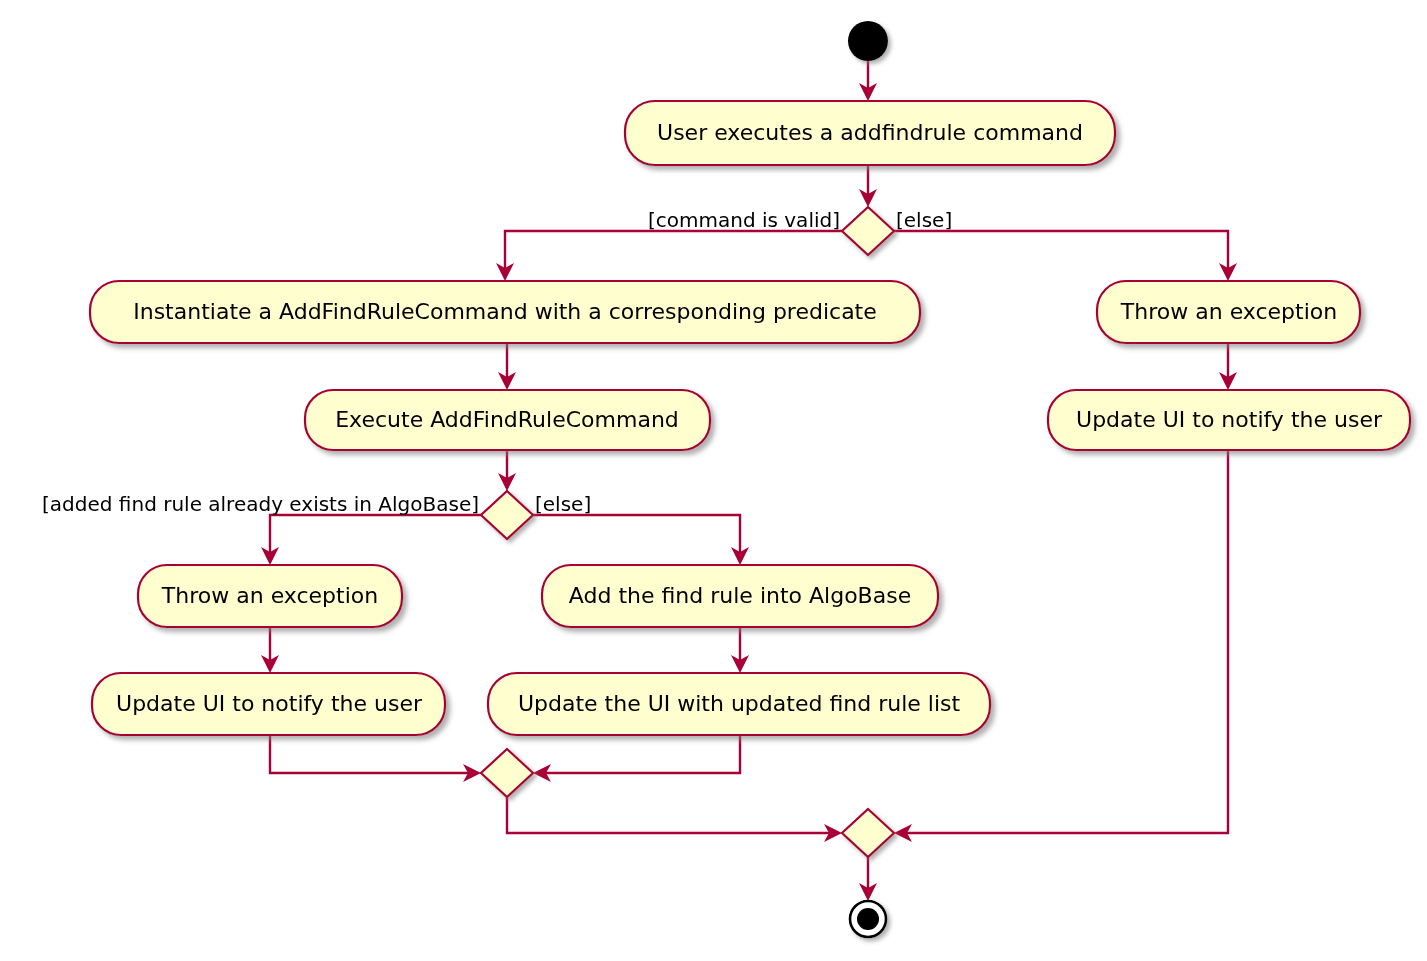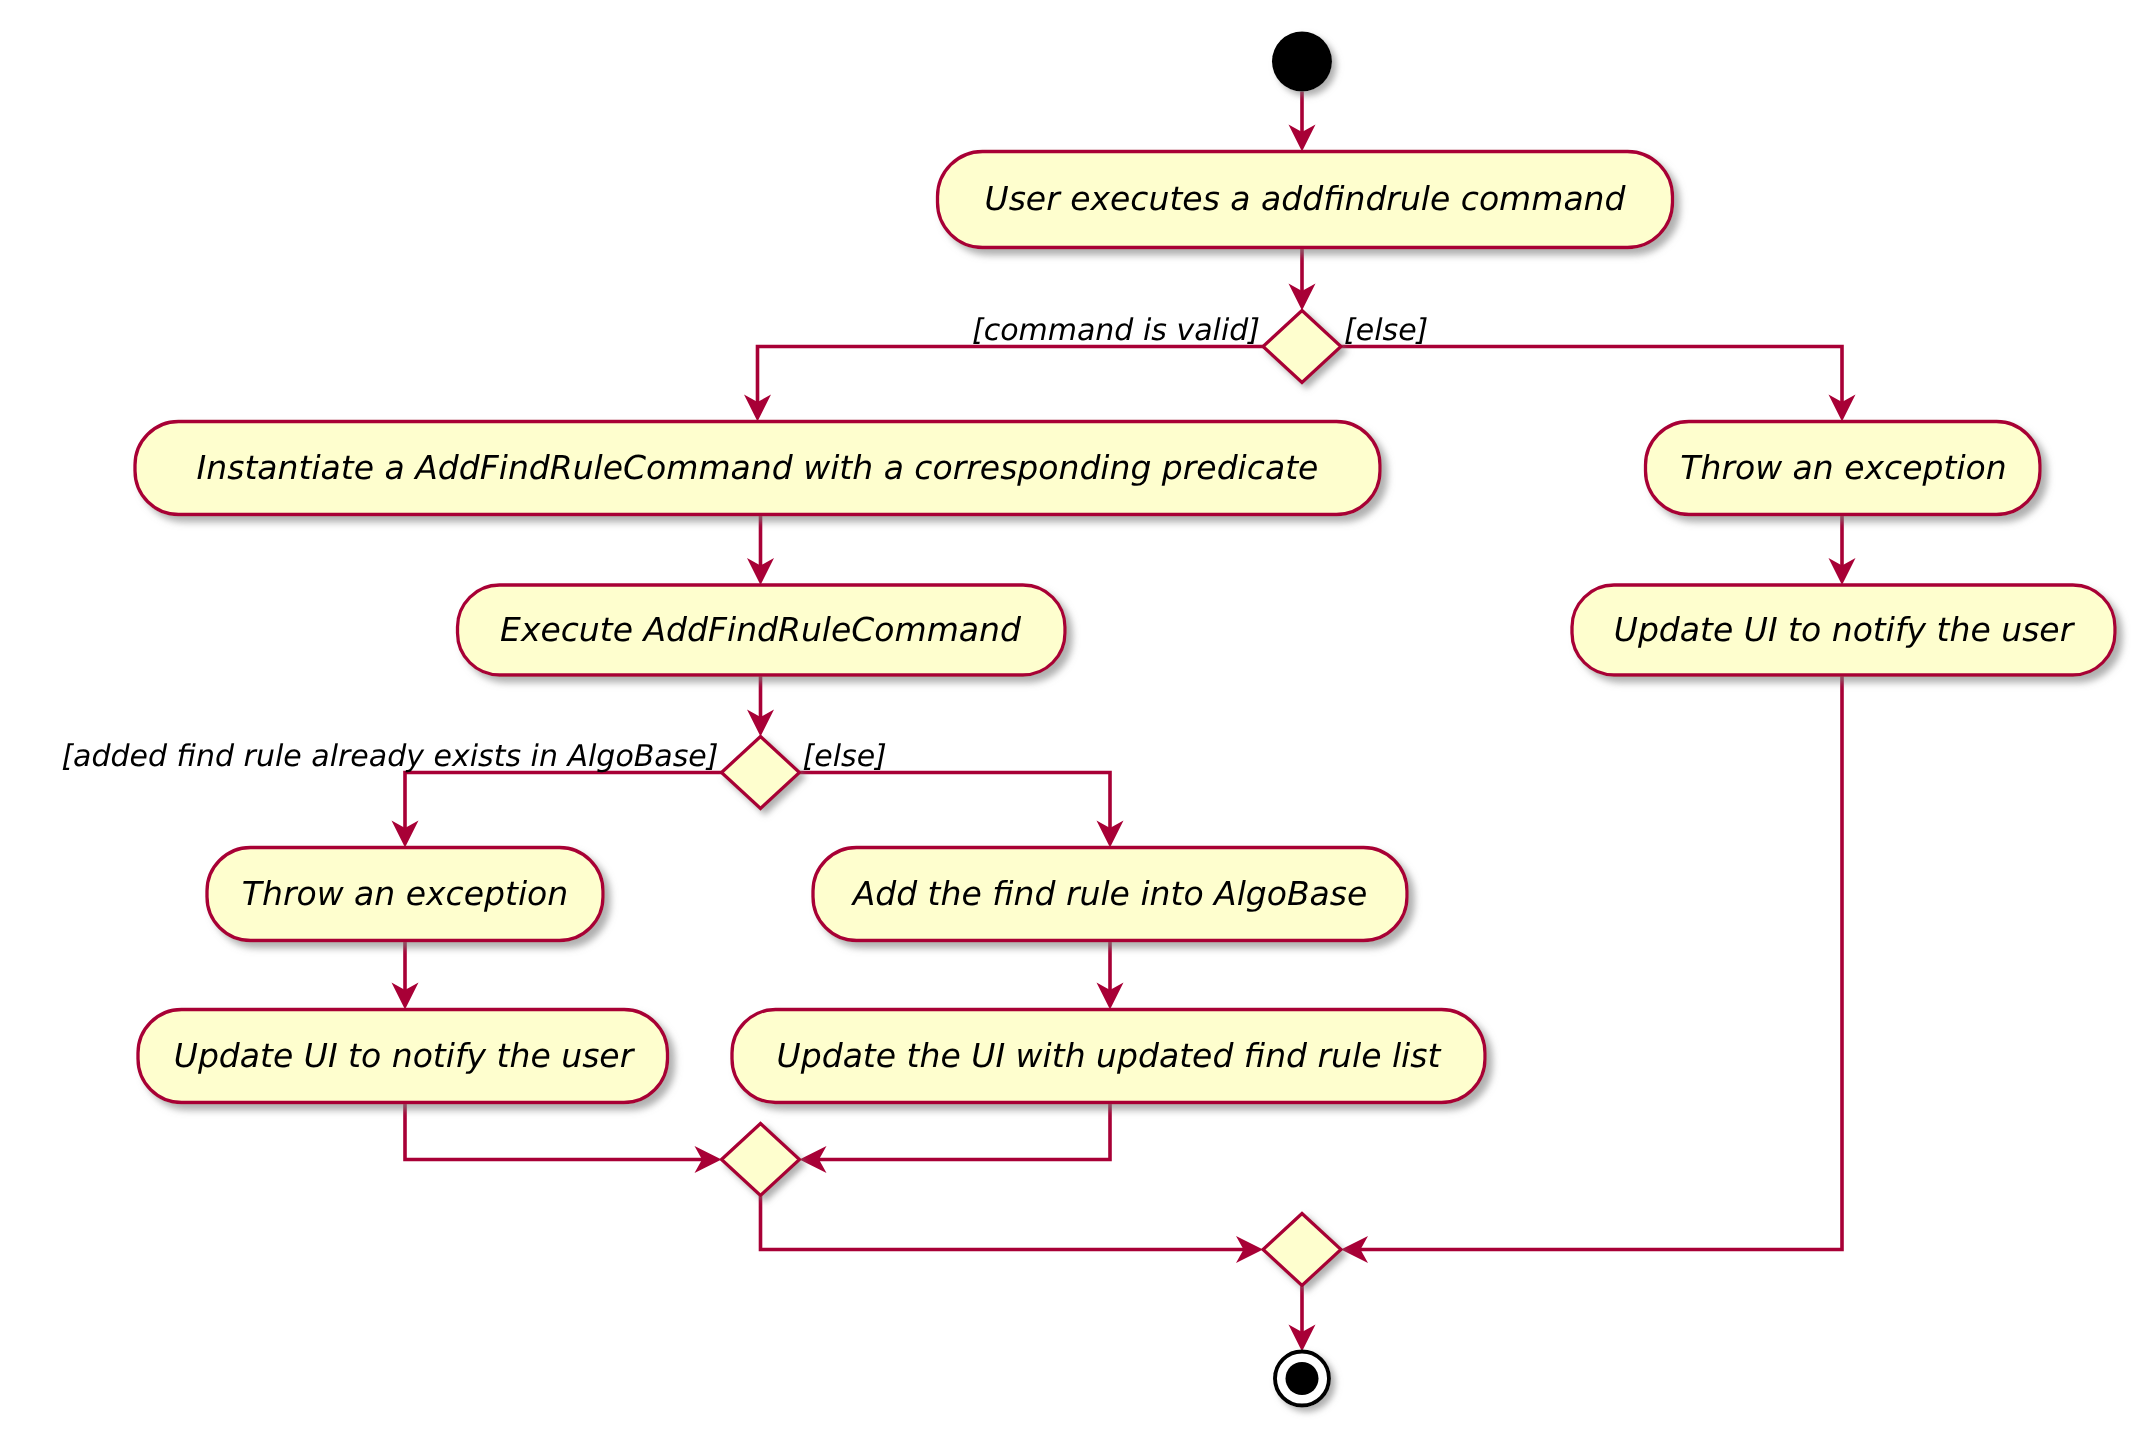--- a/index.html
+++ b/index.html
@@ -10,21 +10,20 @@
   body {
     width: 1427px;
     height: 961px;
     font-family: "DejaVu Sans", sans-serif;
     overflow: hidden;
   }
   #diagram-root {
     position: relative;
     width: 1427px;
     height: 912px;
-    font-style: italic;
   }
   svg#activity-diagram {
     display: block;
     width: 1427px;
     height: 961px;
   }
   .node-shape {
     fill: #FEFECE;
     stroke: #A80036;
     stroke-width: 2.2;

